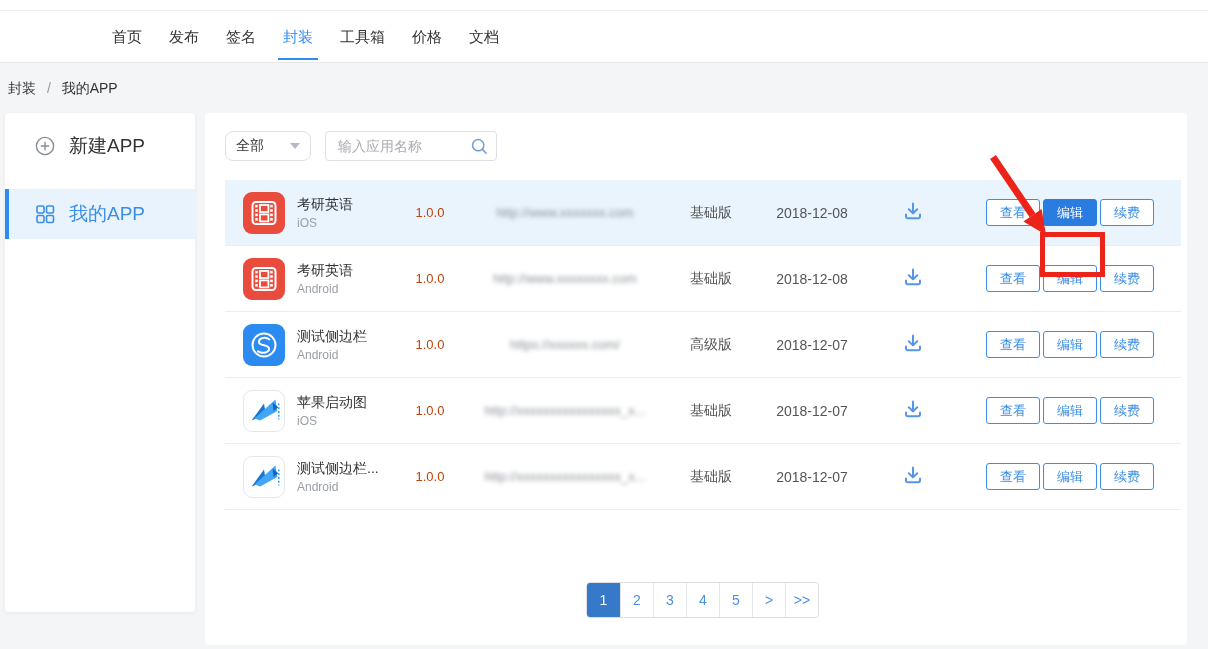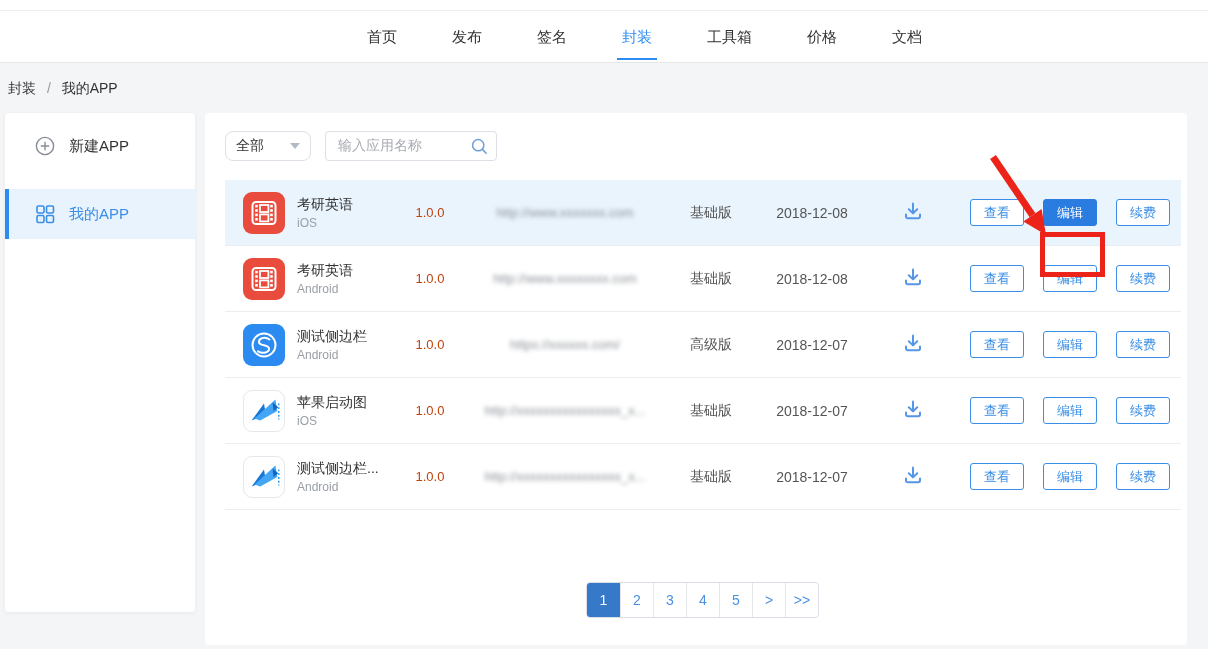--- a/index.html
+++ b/index.html
@@ -3,41 +3,41 @@
 <meta charset="utf-8">
 <style>
   * { margin:0; padding:0; box-sizing:border-box; }
   html,body { width:1208px; height:649px; }
   body { font-family:"Liberation Sans","DejaVu Sans",sans-serif; background:#f3f5f7; }
   .page { position:relative; width:1208px; height:649px; background:#f3f5f7; overflow:hidden; }
 
   
   .topline { position:absolute; top:10px; left:0; width:100%; height:1px; background:#ececec; z-index:2; }
   header { position:absolute; top:0; left:0; width:100%; height:63px; background:#fff; border-bottom:1px solid #e7e7e7; }
-  nav { display:flex; align-items:center; height:52px; margin-top:11px; padding-left:81px; gap:51px;justify-content:center; }
+  nav { display:flex; align-items:center; height:52px; margin-top:11px; padding-left:110px; gap:23px; }
   .nav-item { font-size:15px; color:#333; cursor:pointer; position:relative; padding:6px 2px; }
   .nav-item.active { color:#2d8cf0; }
   .nav-item.active::after { content:""; position:absolute; left:-3px; right:-3px; bottom:-7px; height:2px; background:#2d8cf0; }
 
   
   .breadcrumb { position:absolute; top:80px; left:8px; font-size:14px; color:#333; }
   .breadcrumb .sep { margin:0 7px; color:#999; }
 
   
   .sidebar { position:absolute; left:5px; top:113px; width:190px; height:499px; background:#fff; border-radius:4px; box-shadow:0 1px 4px rgba(0,0,0,.06); padding-top:8px; }
-  .side-item { height:50px; display:flex; align-items:center; gap:13px; padding-left:25px; font-size:15px; color:#333; cursor:pointer; border-left:4px solid transparent; }
+  .side-item { height:50px; display:flex; align-items:center; gap:13px; padding-left:25px; font-size:19px; color:#333; cursor:pointer; border-left:4px solid transparent; }
   .side-item + .side-item { margin-top:18px; }
   .side-item.selected { background:#e8f3fd; border-left-color:#2d8cf0; color:#3a8ee6; }
 
   
   .panel { position:absolute; left:205px; top:113px; width:982px; height:532px; background:#fff; border-radius:4px; }
   .filter-row { position:absolute; left:20px; top:18px; display:flex; gap:14px; }
   .select { width:86px; height:30px; border:1px solid #dcdfe6; border-radius:8px; display:flex; align-items:center; justify-content:space-between; padding:0 10px; font-size:14px; color:#333; background:#fff; cursor:pointer; }
   .caret { width:0; height:0; border-left:5px solid transparent; border-right:5px solid transparent; border-top:6px solid #b4bac3; }
-  .search { position:relative; width:172px; height:30px;font-family:Liberation Serif, serif; }
+  .search { position:relative; width:172px; height:30px; }
   .search input { width:100%; height:100%; border:1px solid #dcdfe6; border-radius:4px; padding:0 30px 0 12px; font-size:14px; color:#333; outline:none; font-family:inherit; }
   .search input::placeholder { color:#a8abb2; }
   .search svg { position:absolute; right:8px; top:6px; }
 
   
   .table { position:absolute; left:20px; top:67px; width:956px; }
   .thead,.trow { display:grid; grid-template-columns:170px 70px 200px 92px 110px 92px 222px; align-items:center; }
   .thead { height:41px; background:#f5f6f7; font-weight:bold; font-size:14px; color:#333; }
   .th,.cell { text-align:center; }
   .trow { height:66px; border-bottom:1px solid #ebedf0; font-size:14px; color:#555; }
@@ -46,21 +46,21 @@
   .app-icon { width:42px; height:42px; border-radius:9px; display:flex; align-items:center; justify-content:center; flex:none; }
   .app-icon.film { background:#e94b3c; }
   .app-icon.swirl { background:#2b8bf0; }
   .app-icon.bird { background:#fff; border:1px solid #e4e7eb; }
   .nm { display:flex; flex-direction:column; gap:2px;justify-content:space-between; }
   .app-name { font-size:14px; color:#333; }
   .platform { font-size:12px; color:#9aa0a6; }
   .ver { color:#c2410c; font-size:13px; }
   .url { font-size:13px; color:#8d9299; filter:blur(2px); white-space:nowrap; overflow:hidden; padding:0 6px; }
   .dl { cursor:pointer; display:inline-flex; }
-  .actions { display:flex; justify-content:center; gap:19px; }
+  .actions { display:flex; justify-content:center; gap:3px; }
   .btn { height:27px; padding:0 13px; border:1px solid #3a8ee6; border-radius:3px; background:#fff; color:#3a8ee6; font-size:13px; cursor:pointer; font-family:inherit; }
   .btn.filled { background:#2b7ce0; border-color:#2b7ce0; color:#fff; }
 
   
   .pagination { position:absolute; left:381px; top:469px; display:flex; border:1px solid #dcdfe6; border-radius:4px; overflow:hidden; background:#fff; }
   .pg { width:33px; height:34px; display:flex; align-items:center; justify-content:center; font-size:14px; color:#4a90e2; border-left:1px solid #e4e7ea; cursor:pointer; }
   .pg:first-child { border-left:none; }
   .pg.active { background:#3579c8; color:#fff; }
 
   

